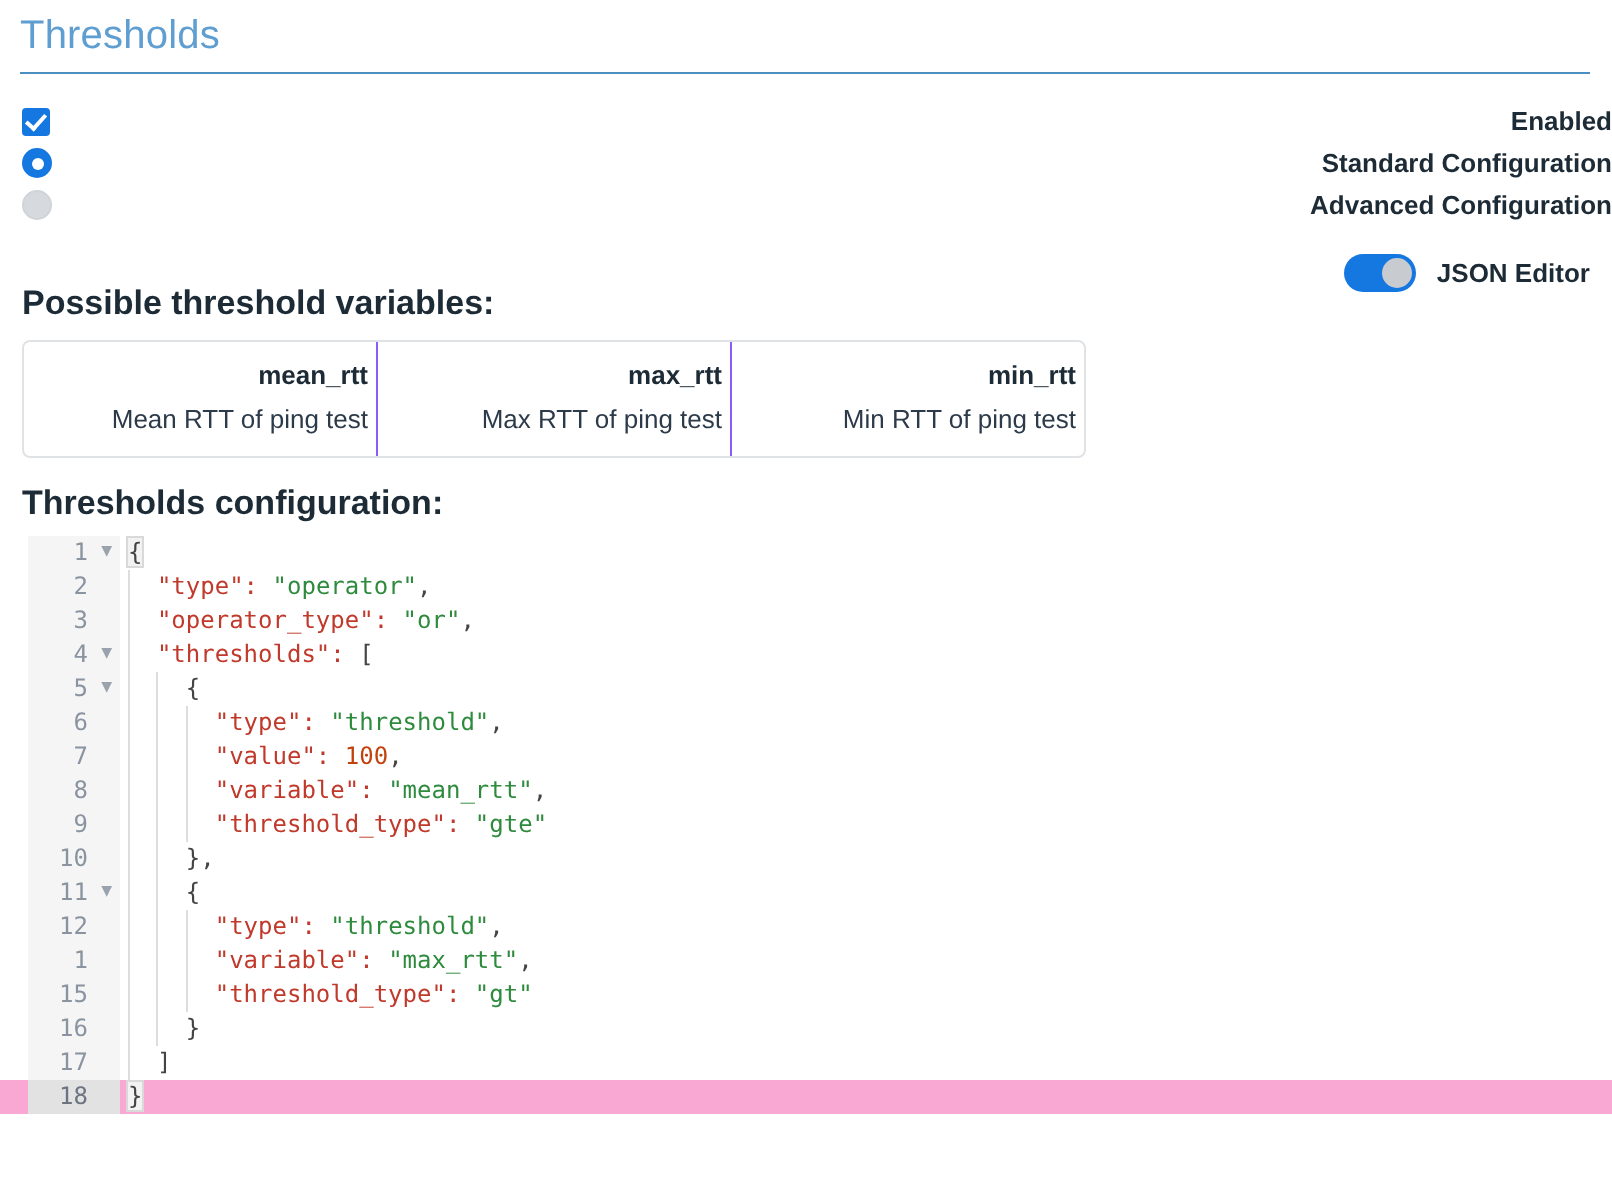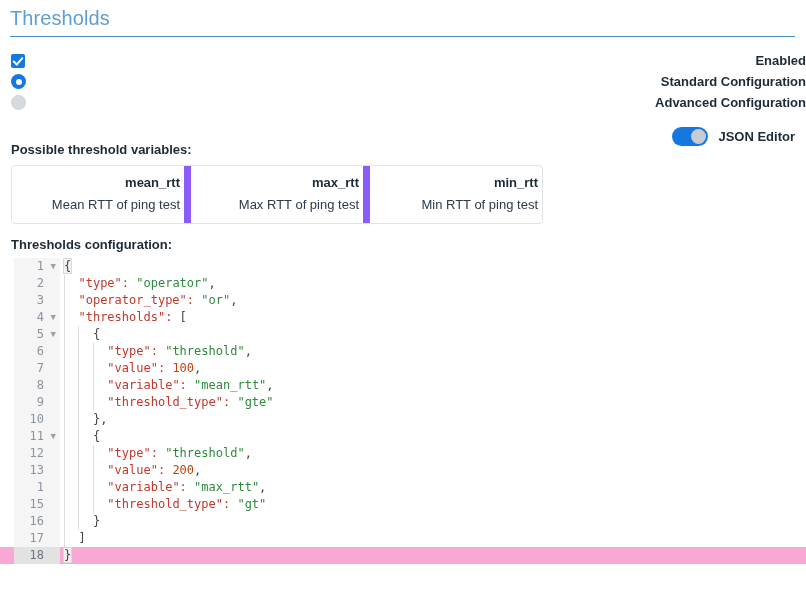--- a/index.html
+++ b/index.html
@@ -124,21 +124,21 @@
   }
   .toggle-label {
     font-size: 13px;
     font-weight: bold;
     color: #1d2b36;
     margin-left: 10px;
   }
 
   
   .section-label {
-    font-size: 13px;
+    font-size: 17px;
     font-weight: bold;
     color: #1d2b36;
     padding-left: 11px;
   }
   #vars-label { padding-top: 28px; }
   #cfg-label  { padding-top: 13px; }
 
   
   .vars-table {
     margin: 8px 0 0 11px;
@@ -149,21 +149,21 @@
     box-sizing: border-box;
     overflow: hidden;
   }
   .vars-cell {
     flex: 1 1 0;
     text-align: right;
     padding: 8px 4px 9px;
     box-sizing: border-box;
   }
   .vars-cell + .vars-cell {
-    border-left: 7px solid #8b5cf6;
+    border-left: 1px solid #8b5cf6;
   }
   .vars-name {
     font-size: 13px;
     font-weight: bold;
     color: #1d2b36;
     line-height: 1.45;
   }
   .vars-desc {
     font-size: 13px;
     font-weight: 400;
@@ -300,19 +300,18 @@
     <div class="ed-line"><div class="gutter">3</div><div class="guide" style="left: 64px;"></div><div class="code"><span style="white-space:pre">  </span><span class="k">"operator_type":</span> <span class="s">"or"</span><span class="p">,</span></div></div>
     <div class="ed-line"><div class="gutter">4<span class="fold">▼</span></div><div class="guide" style="left: 64px;"></div><div class="code"><span style="white-space:pre">  </span><span class="k">"thresholds":</span> <span class="p">[</span></div></div>
     <div class="ed-line"><div class="gutter">5<span class="fold">▼</span></div><div class="guide" style="left: 64px;"></div><div class="guide" style="left: 78.44px;"></div><div class="code"><span style="white-space:pre">    </span><span class="p">{</span></div></div>
     <div class="ed-line"><div class="gutter">6</div><div class="guide" style="left: 64px;"></div><div class="guide" style="left: 78.44px;"></div><div class="guide" style="left: 92.88px;"></div><div class="code"><span style="white-space:pre">      </span><span class="k">"type":</span> <span class="s">"threshold"</span><span class="p">,</span></div></div>
     <div class="ed-line"><div class="gutter">7</div><div class="guide" style="left: 64px;"></div><div class="guide" style="left: 78.44px;"></div><div class="guide" style="left: 92.88px;"></div><div class="code"><span style="white-space:pre">      </span><span class="k">"value":</span> <span class="n">100</span><span class="p">,</span></div></div>
     <div class="ed-line"><div class="gutter">8</div><div class="guide" style="left: 64px;"></div><div class="guide" style="left: 78.44px;"></div><div class="guide" style="left: 92.88px;"></div><div class="code"><span style="white-space:pre">      </span><span class="k">"variable":</span> <span class="s">"mean_rtt"</span><span class="p">,</span></div></div>
     <div class="ed-line"><div class="gutter">9</div><div class="guide" style="left: 64px;"></div><div class="guide" style="left: 78.44px;"></div><div class="guide" style="left: 92.88px;"></div><div class="code"><span style="white-space:pre">      </span><span class="k">"threshold_type":</span> <span class="s">"gte"</span></div></div>
     <div class="ed-line"><div class="gutter">10</div><div class="guide" style="left: 64px;"></div><div class="guide" style="left: 78.44px;"></div><div class="code"><span style="white-space:pre">    </span><span class="p">}</span><span class="p">,</span></div></div>
     <div class="ed-line"><div class="gutter">11<span class="fold">▼</span></div><div class="guide" style="left: 64px;"></div><div class="guide" style="left: 78.44px;"></div><div class="code"><span style="white-space:pre">    </span><span class="p">{</span></div></div>
     <div class="ed-line"><div class="gutter">12</div><div class="guide" style="left: 64px;"></div><div class="guide" style="left: 78.44px;"></div><div class="guide" style="left: 92.88px;"></div><div class="code"><span style="white-space:pre">      </span><span class="k">"type":</span> <span class="s">"threshold"</span><span class="p">,</span></div></div>
-    <div class="ed-line"><div class="gutter">13</div><div class="guide" style="left: 64px;"></div><div class="guide" style="left: 78.44px;"></div><div class="guide" style="left: 92.88px;"></div><div class="code"><span style="white-space:pre">      </span><span class="k">"value":</span> <span class="n">200</span><span class="p">,</span></div></div>
     <div class="ed-line"><div class="gutter">1</div><div class="guide" style="left: 64px;"></div><div class="guide" style="left: 78.44px;"></div><div class="guide" style="left: 92.88px;"></div><div class="code"><span style="white-space:pre">      </span><span class="k">"variable":</span> <span class="s">"max_rtt"</span><span class="p">,</span></div></div>
     <div class="ed-line"><div class="gutter">15</div><div class="guide" style="left: 64px;"></div><div class="guide" style="left: 78.44px;"></div><div class="guide" style="left: 92.88px;"></div><div class="code"><span style="white-space:pre">      </span><span class="k">"threshold_type":</span> <span class="s">"gt"</span></div></div>
     <div class="ed-line"><div class="gutter">16</div><div class="guide" style="left: 64px;"></div><div class="guide" style="left: 78.44px;"></div><div class="code"><span style="white-space:pre">    </span><span class="p">}</span></div></div>
     <div class="ed-line"><div class="gutter">17</div><div class="guide" style="left: 64px;"></div><div class="code"><span style="white-space:pre">  </span><span class="p">]</span></div></div>
     <div class="ed-line active"><div class="gutter">18</div><div class="code"><span style="white-space:pre"></span><span class="p bracket-hl">}</span></div></div>
   </div>
 
 </body></html>

